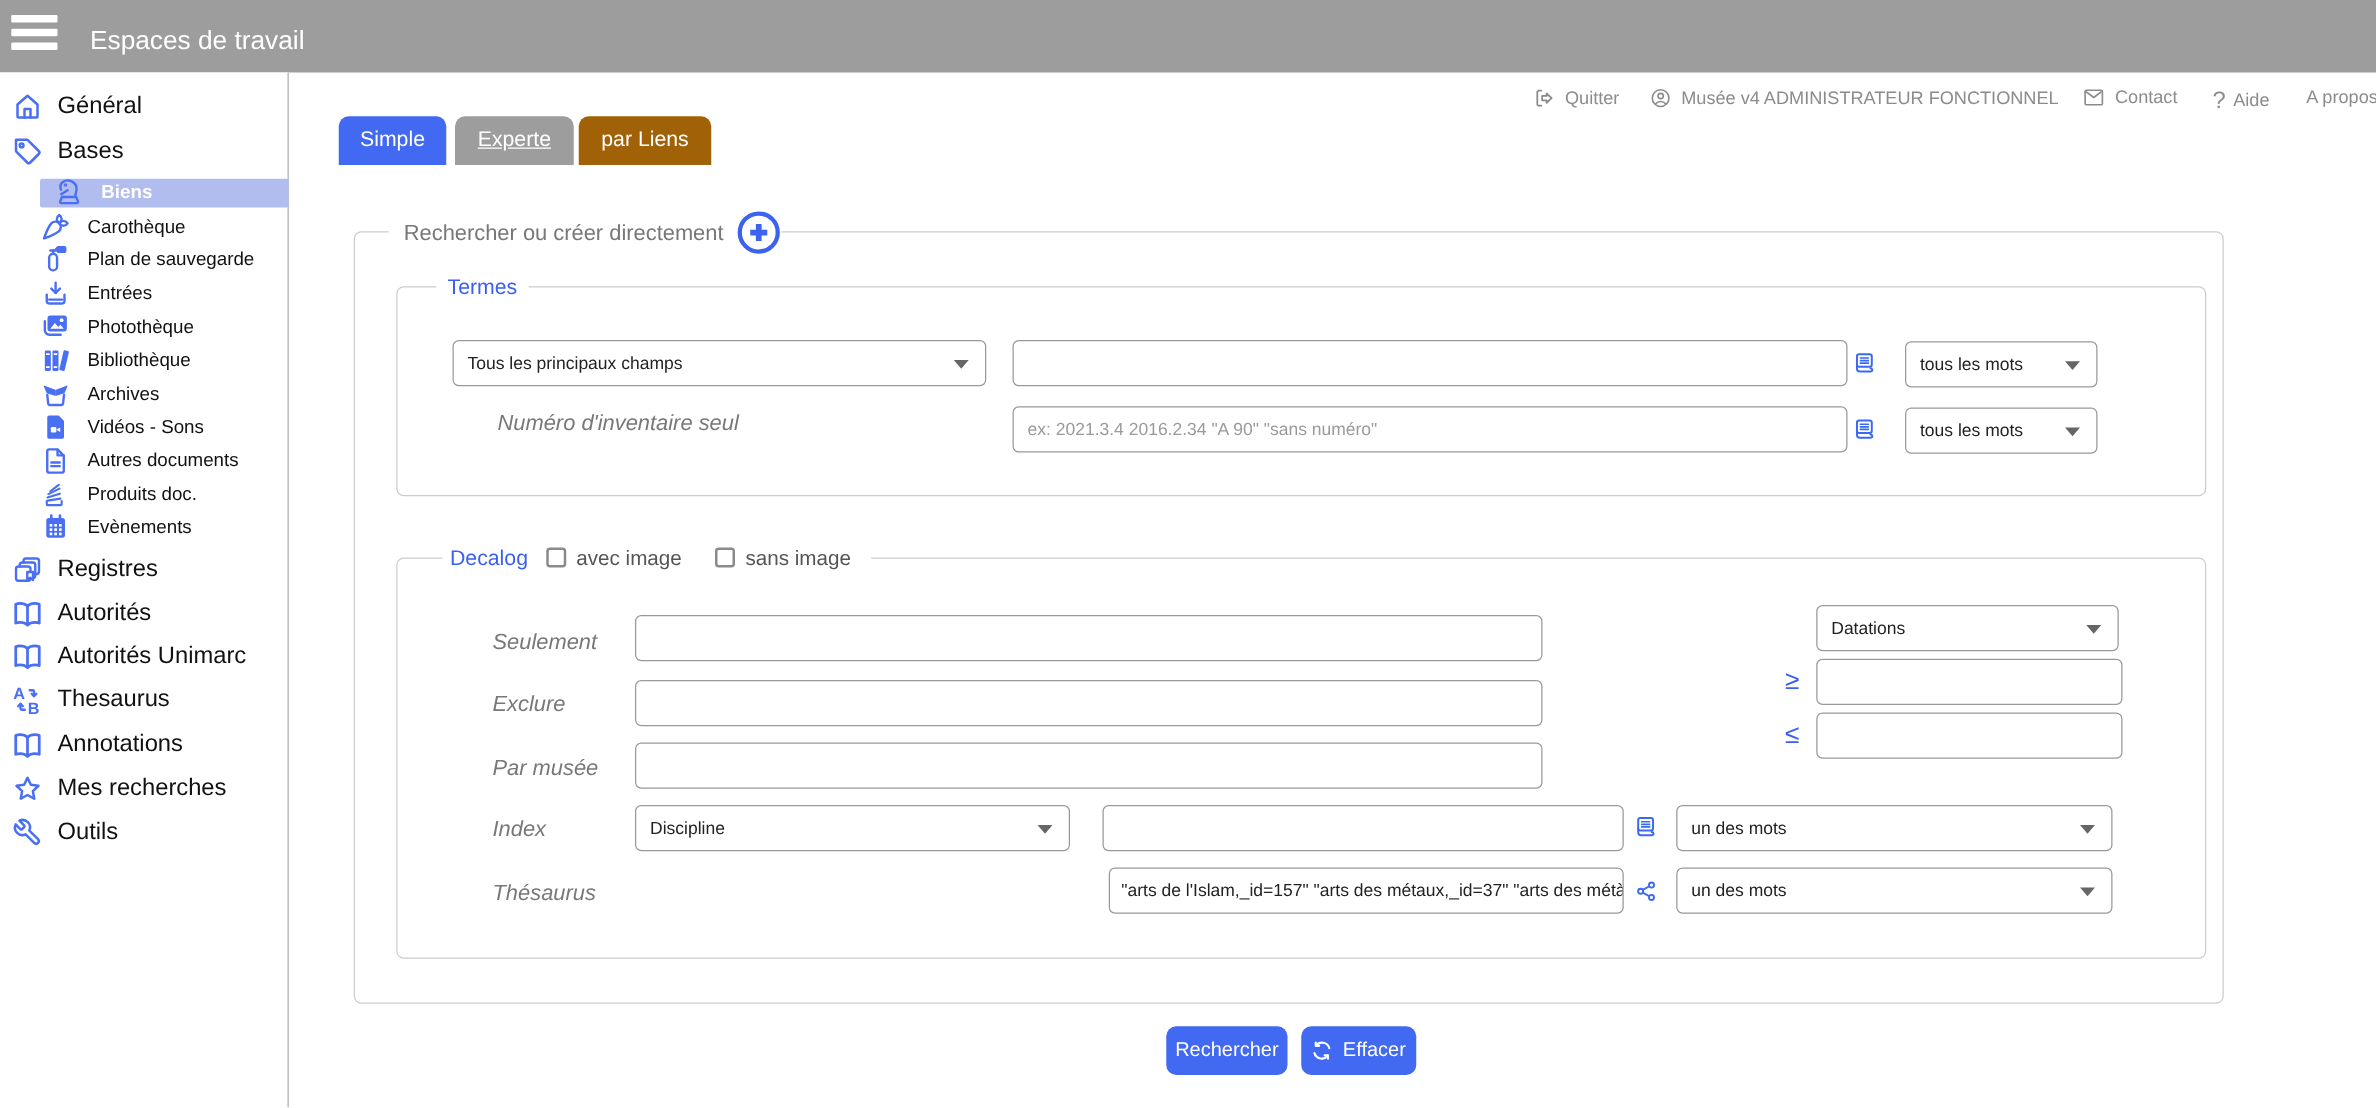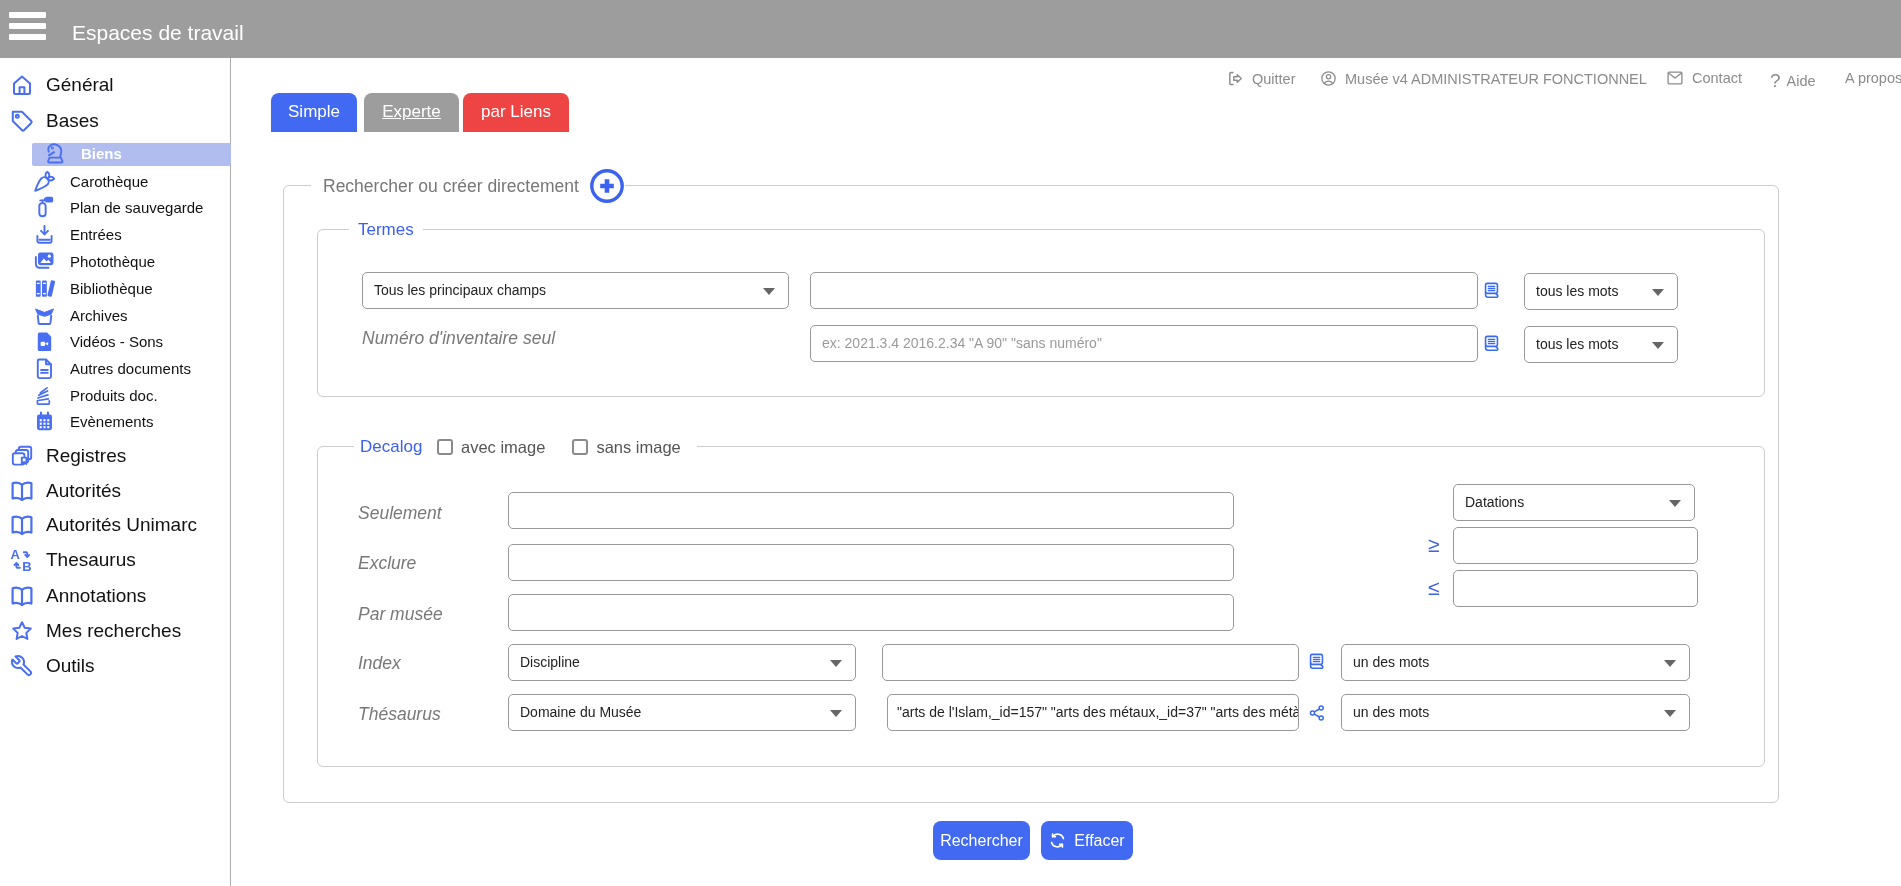--- a/index.html
+++ b/index.html
@@ -28,36 +28,36 @@
 #logo { position:absolute; left:0; top:587px; width:231px; }
 
 
 .hlink { position:absolute; top:70px; color:#8b8b8b; font-size:14.5px; display:flex; align-items:center; white-space:nowrap; }
 .hlink .ic { margin-right:8px; display:flex; }
 
 
 .tab { position:absolute; top:93px; height:39px; border-radius:8px 8px 0 0; color:#fff; font-size:17px; text-align:center; line-height:38px; }
 #tab1 { left:271px; width:86px; background:#4169f1; }
 #tab2 { left:364px; width:95px; background:#9d9d9d;text-decoration:underline; }
-#tab3 { left:463px; width:106px; background:#ef4444; }
+#tab3 { left:463px; width:106px; background:#a16207; }
 
 
 .fs { position:absolute; border:1px solid #ccc; border-radius:6px; }
 .fs > .lg { position:absolute; top:-12px; background:#fff; font-size:17px; white-space:nowrap; line-height:24px; }
 .bkic { position:absolute; display:flex; }
 .cbx { display:inline-block; width:16px; height:16px; border:2px solid #8a8a8a; border-radius:3px; background:#fff; vertical-align:-2px; margin-right:8px; }
 .cbt { font-size:16.5px; color:#555; }
 
 
 .ctl { position:absolute; height:37px; border:1px solid #999; border-radius:5px; background:#fff; font-size:14px; color:#222; }
 .sel { padding-left:11px; line-height:35px; }
 .sel .car { position:absolute; right:13px; top:15px; width:0; height:0; border-left:6px solid transparent; border-right:6px solid transparent; border-top:7px solid #666; }
 .inp { }
 .inp .ph { color:#9a9a9a; line-height:35px; padding-left:11px; }
-.lab { position:absolute; font-style:italic; color:#787878; font-size:17.5px; }
+.lab { position:absolute; font-style:italic; color:#787878; font-size:17.5px;margin-left:36px; }
 .gesym { position:absolute; color:#3b5ff0; font-size:21px; }
 
 
 .btn { position:absolute; background:#4169f1; color:#fff; font-size:16px; border-radius:8px; display:flex; align-items:center; justify-content:center; }
 </style>
 </head>
 <body>
 <div id="topbar">
   <div id="burger">
       <div></div>
@@ -339,21 +339,20 @@
       <span class="bkic" style="left:989px;top:205px">
           <svg width="19" height="19" viewBox="0 0 24 24" fill="none" stroke="#3b6af2" stroke-width="2" stroke-linecap="round" stroke-linejoin="round">
             <rect x="4.5" y="3" width="15" height="12.6" rx="2.2"></rect>
             <path d="M8 6.8h8M8 9.4h8M8 12h8" stroke-width="1.7"></path>
             <path d="M4.5 14v3.4c0 1.7 1.3 3.1 3 3.1h10.6c1.2 0 2-.7 1.9-1.8-.1-1-.9-1.6-1.9-1.6"></path>
           </svg>
         </span>
       <div class="ctl sel" style="left:1023px;top:197.5px;width:349px">un des mots<span class="car"></span></div>
 
       <div class="lab" style="left:40px;top:257px">Thésaurus</div>
-      <div class="ctl sel" style="left:190px;top:247.5px;width:348px">Domaine du Musée<span class="car"></span></div>
       <div class="ctl inp" style="left:569px;top:247.5px;width:412px;overflow:hidden">
           <div class="ph" style="color:#222;padding-left:9px;white-space:nowrap">"arts de l'Islam,_id=157" "arts des métaux,_id=37" "arts des métà</div>
         </div>
       <span class="bkic" style="left:990px;top:257px">
           <svg width="18" height="18" viewBox="0 0 24 24" fill="none" stroke="#3b6af2" stroke-width="2">
             <circle cx="17.6" cy="5.4" r="2.7"></circle>
             <circle cx="6" cy="12" r="2.7"></circle>
             <circle cx="17.6" cy="18.6" r="2.7"></circle>
             <path d="m8.4 10.6 6.8-3.9M8.4 13.4l6.8 3.9"></path>
           </svg>

